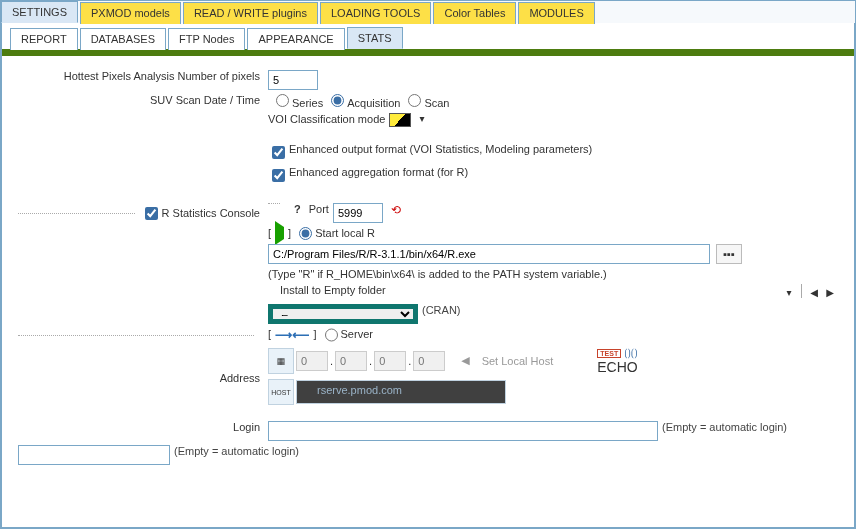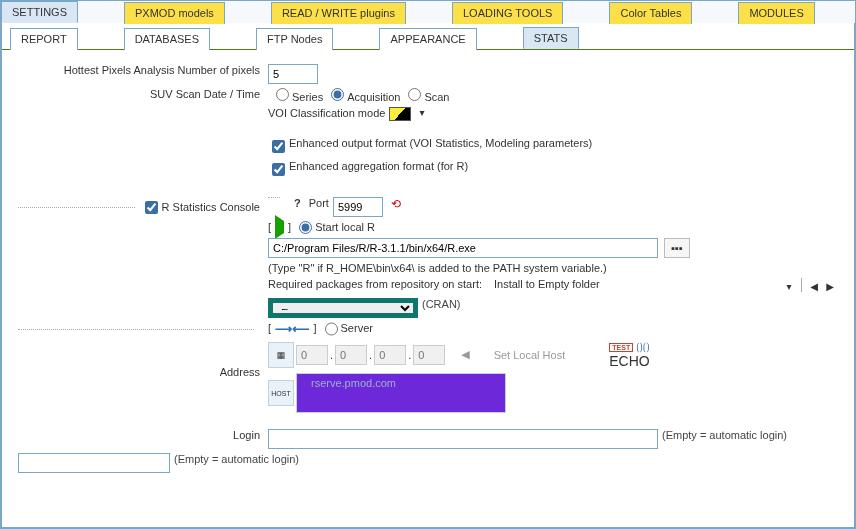--- a/index.html
+++ b/index.html
@@ -14,21 +14,20 @@
     border: 1px solid #7aa7c7;
     width: 856px;
     height: 529px;
     position: relative;
     background: #fff;
   }
   .tabrow {
     display: flex;
     border-bottom: 1px solid #7aa7c7;
     background: #f6f9fc;
-    gap: 44px;
   }
   .tabrow.top {
     border-bottom: none;
   }
   .tab {
     padding: 4px 10px;
     border: 1px solid #7aa7c7;
     border-bottom: none;
     background: #fde047;
     cursor: pointer;
@@ -43,21 +42,21 @@
     top: 0;
   }
   .sub-wrap {
     border: 1px solid #7aa7c7;
     border-top: none;
     margin: 0;
     padding-top: 4px;
     height: calc(100% - 22px);
   }
   .tabrow.sub {
-    border-bottom: 1px solid #4d7c0f;
+    border-bottom: 7px solid #4d7c0f;
     padding-left: 8px;
     background: transparent;
   }
   .tab.sub {
     background: #fff;
   }
   .tab.sub.active {
     background: #d9e7f5;
   }
   .content {
@@ -79,21 +78,21 @@
     margin-right: 6px;
   }
   input[type=text], input[type=password] {
     border: 1px solid #7aa7c7;
     padding: 2px 4px;
     font-size: 11px;
     height: 20px;
   }
   input[type=text].num { width: 50px; }
   input[type=text].port { width: 50px; }
-  input[type=text].full { width: 390px; }
+  input[type=text].full { width: 442px; }
   input[type=text].login { width: 390px; }
   input[type=text].ippart { width: 32px; background: #f0f0f0; border: 1px solid #ccc; }
   select {
     border: 5px solid #0f766e;
     font-size: 11px;
     height: 20px;
     padding: 3px 4px;
     text-decoration: underline;
   }
   .checkbox { margin-right: 4px; accent-color: #3a6ea5; }
@@ -162,24 +161,24 @@
     background: #e9f2f9;
     display: inline-flex;
     align-items: center;
     justify-content: center;
     font-size: 9px;
     cursor: pointer;
   }
   .grey-text { color: #999; }
   .rserve-box {
     width: 210px;
-    height: 40px;
+    height: 24px;
     border: 1px solid #c0d2e0;
-    background: #6d28d9;
-    padding: 3px 14px;
+    background: #404040;
+    padding: 3px 20px;
     color: #9ab3c7;
     display: inline-block;
   }
 </style>
 </head>
 <body>
 
 <div class="outer">
 
   <div class="tabrow top">
@@ -267,21 +266,20 @@
         <span class="dotsmore">▪▪▪</span>
       </div>
 
       <div class="row">
         <div class="label-col"></div>
         <span>(Type "R" if R_HOME\bin\x64\ is added to the PATH system variable.)</span>
       </div>
 
       <div class="row">
         <div class="label-col"></div>
-        <span>Required packages from repository on start:</span>
         <span style="width:12px"></span>
         <span>Install to Empty folder</span>
         <div style="flex:1"></div>
         <span class="arrow-btn">▾</span>
         <span class="sep-bar"></span>
         <span class="arrow-btn">◀</span>
         <span class="arrow-btn">▶</span>
       </div>
 
       <div class="row">
@@ -310,21 +308,21 @@
             <span class="hostbox-icon">▦</span>
             <input type="text" class="ippart" placeholder="0" style="">
               <span>.</span>
             <input type="text" class="ippart" placeholder="0" style="">
               <span>.</span>
             <input type="text" class="ippart" placeholder="0" style="">
               <span>.</span>
             <input type="text" class="ippart" placeholder="0" style="">
             <span style="width:12px"></span>
             <span class="grey-text">◀</span>
-            <span class="grey-text" style="margin-left:22px">Set Local Host</span>
+            <span class="grey-text" style="margin-left:10px">Set Local Host</span>
             <span style="width:40px"></span>
             <span class="test-icon">
               <span class="badge">TEST</span><span class="sound">⟮⟯⟮⟯</span>
               <div style="font-size:14px">ECHO</div>
             </span>
           </div>
           <div style="display:flex;align-items:center;gap:2px;margin-top:4px">
             <span class="hostbox-icon" style="font-size:7px">HOST</span>
             <span class="rserve-box">rserve.pmod.com</span>
           </div>

